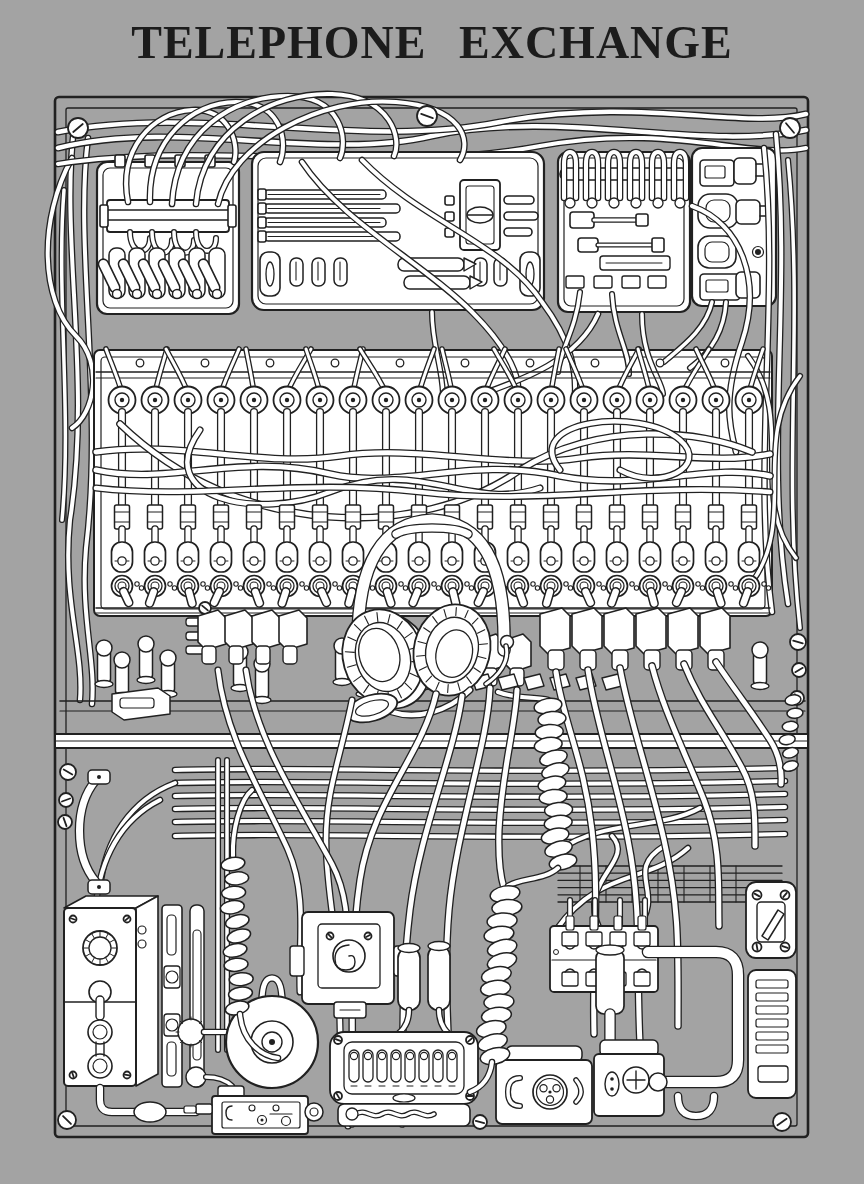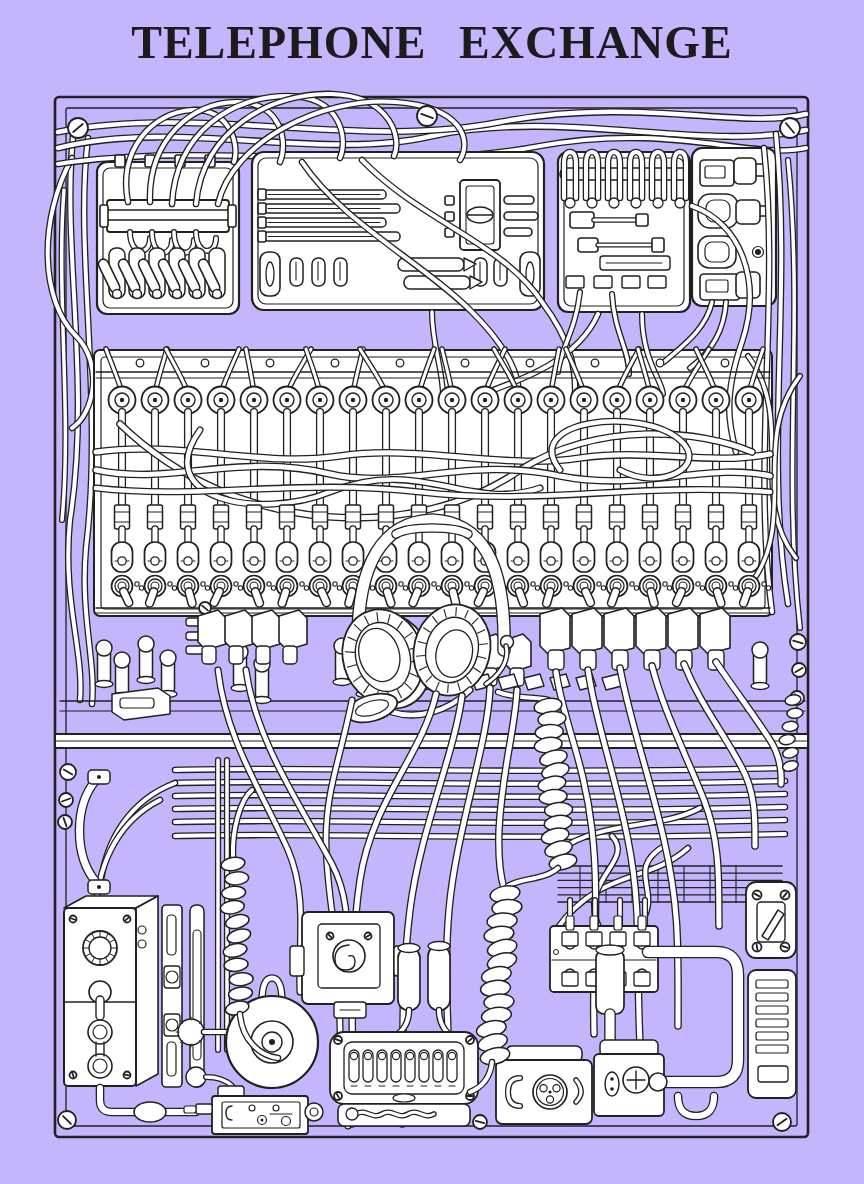--- a/index.html
+++ b/index.html
@@ -1,16 +1,16 @@
 <!DOCTYPE html>
 <html><head>
 <meta charset="utf-8">
 <style>
   html,body{margin:0;padding:0;background:#ffffff;}
-  .stage{position:relative;width:864px;height:1184px;background:#c4b5fd;overflow:hidden;
+  .stage{position:relative;width:864px;height:1184px;background:#a3a3a3;overflow:hidden;
          font-family:"Liberation Serif", serif;}
   .title{position:absolute;top:16px;left:0;width:100%;text-align:center;
          font-weight:700;font-size:46px;letter-spacing:1px;word-spacing:20px;
          color:#1c1c1c;margin:0;}
   svg{position:absolute;left:0;top:0;}
   svg *{stroke-linejoin:round;}
 </style>
 </head>
 <body>
 

